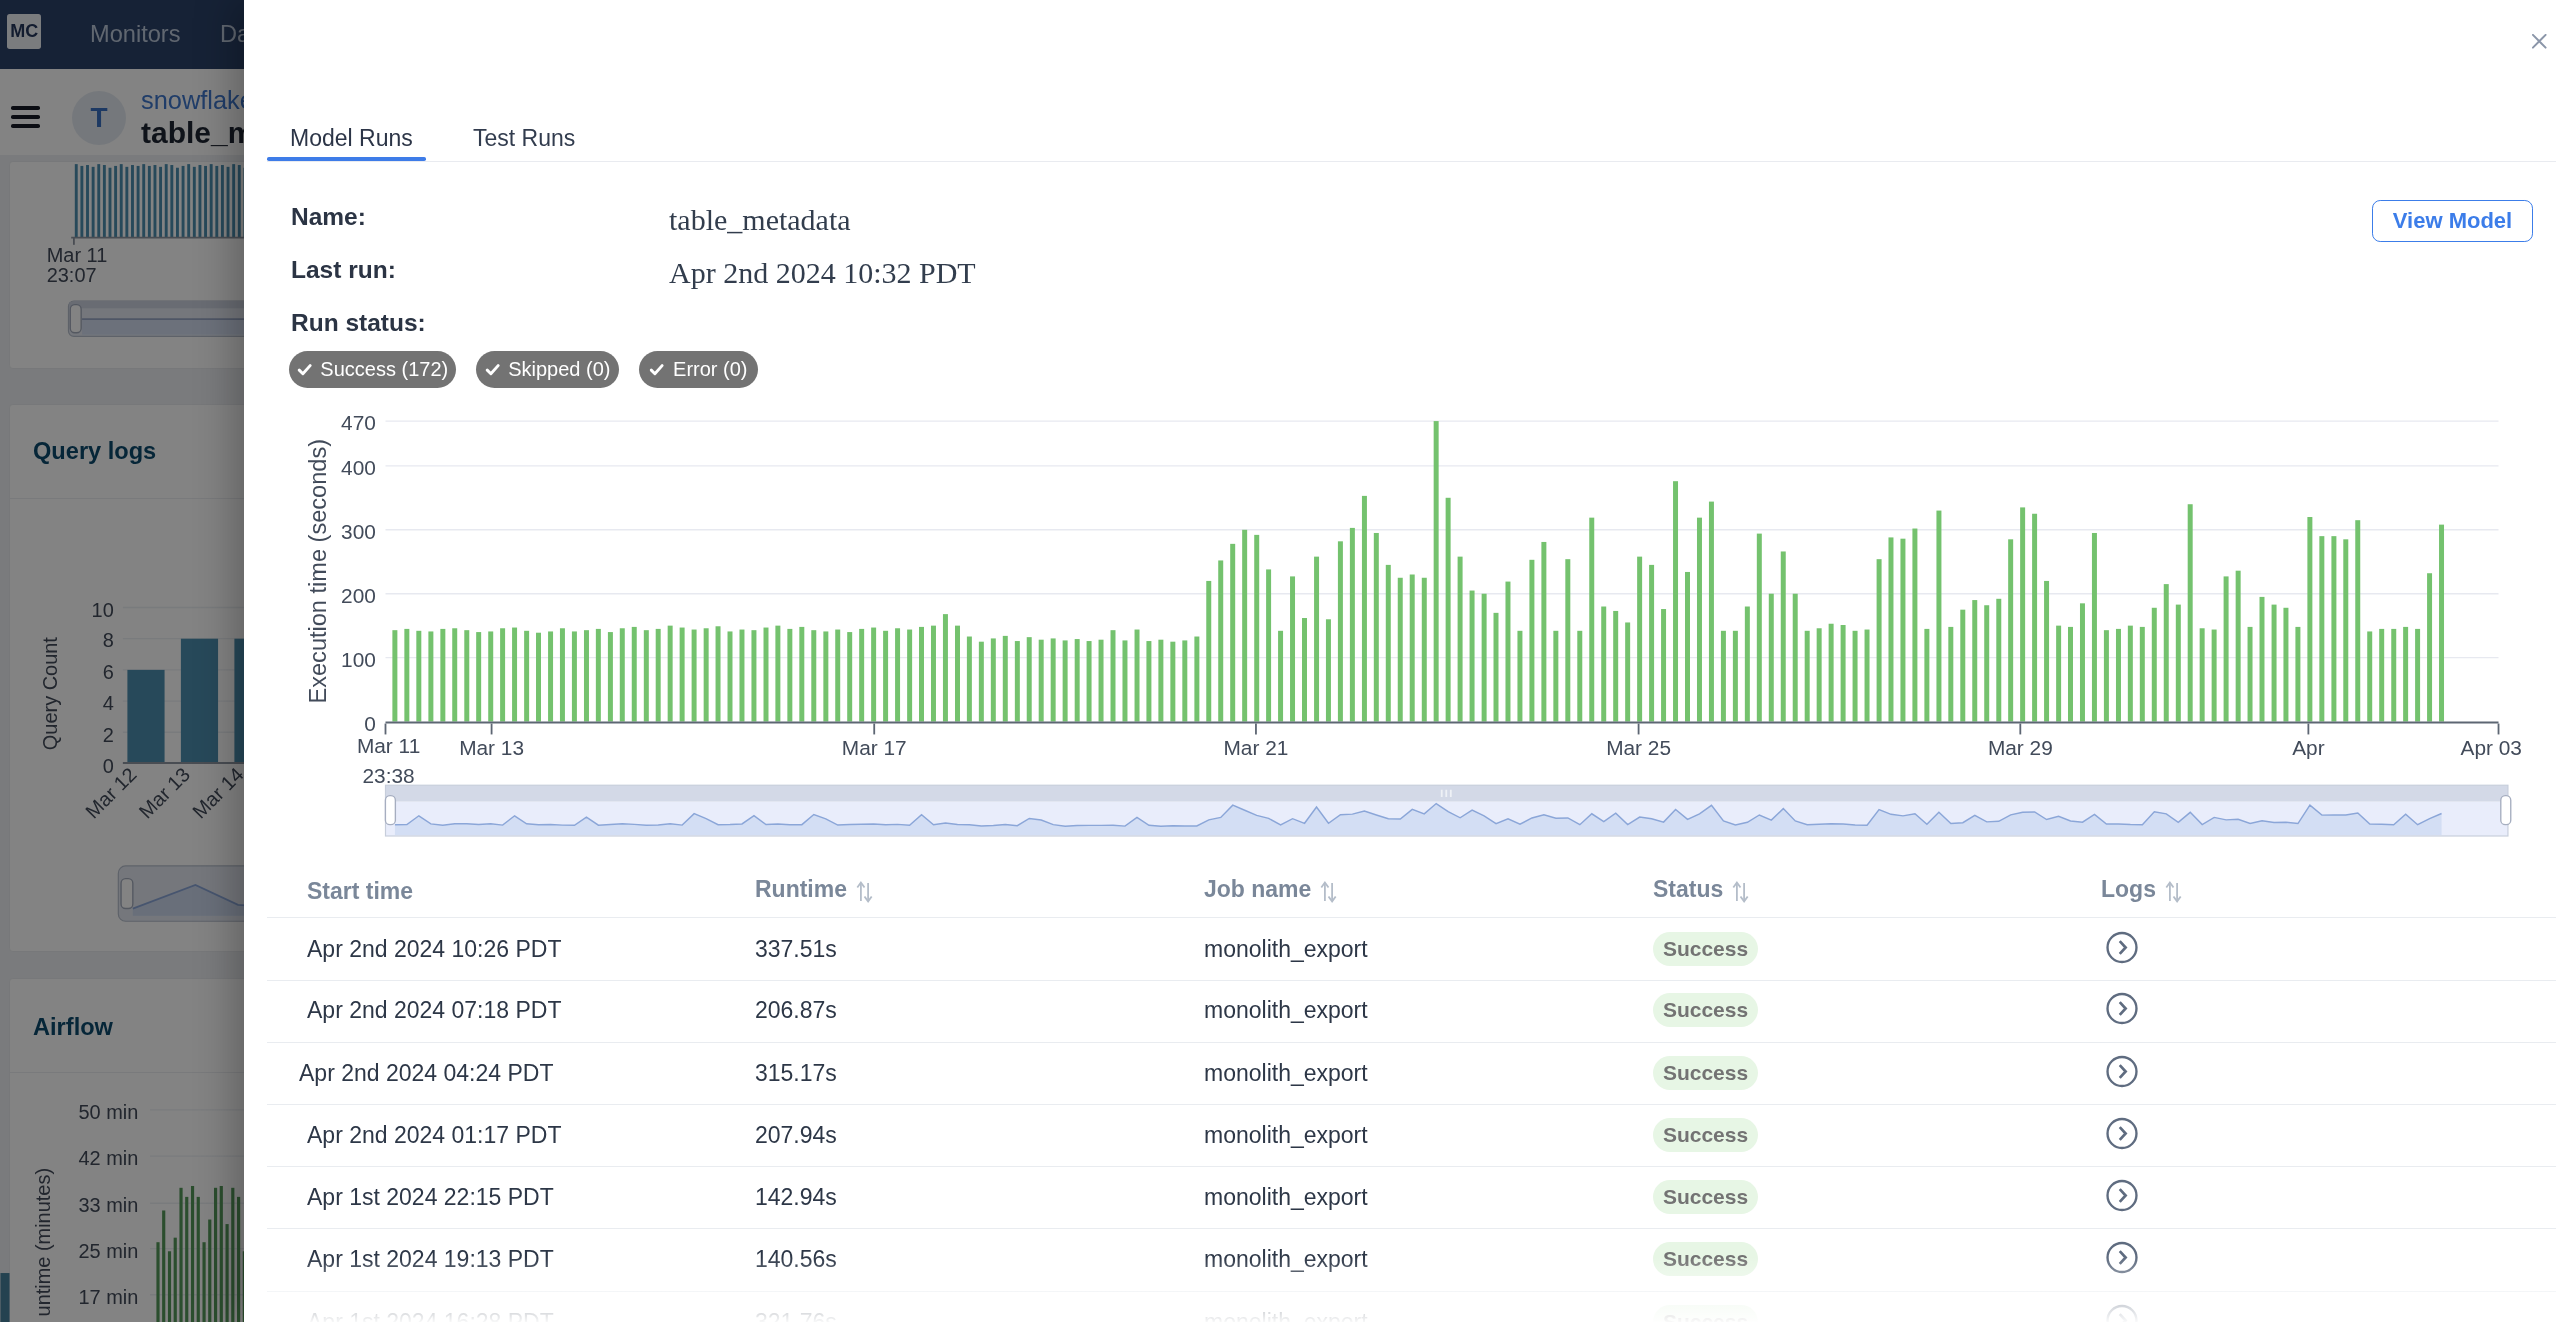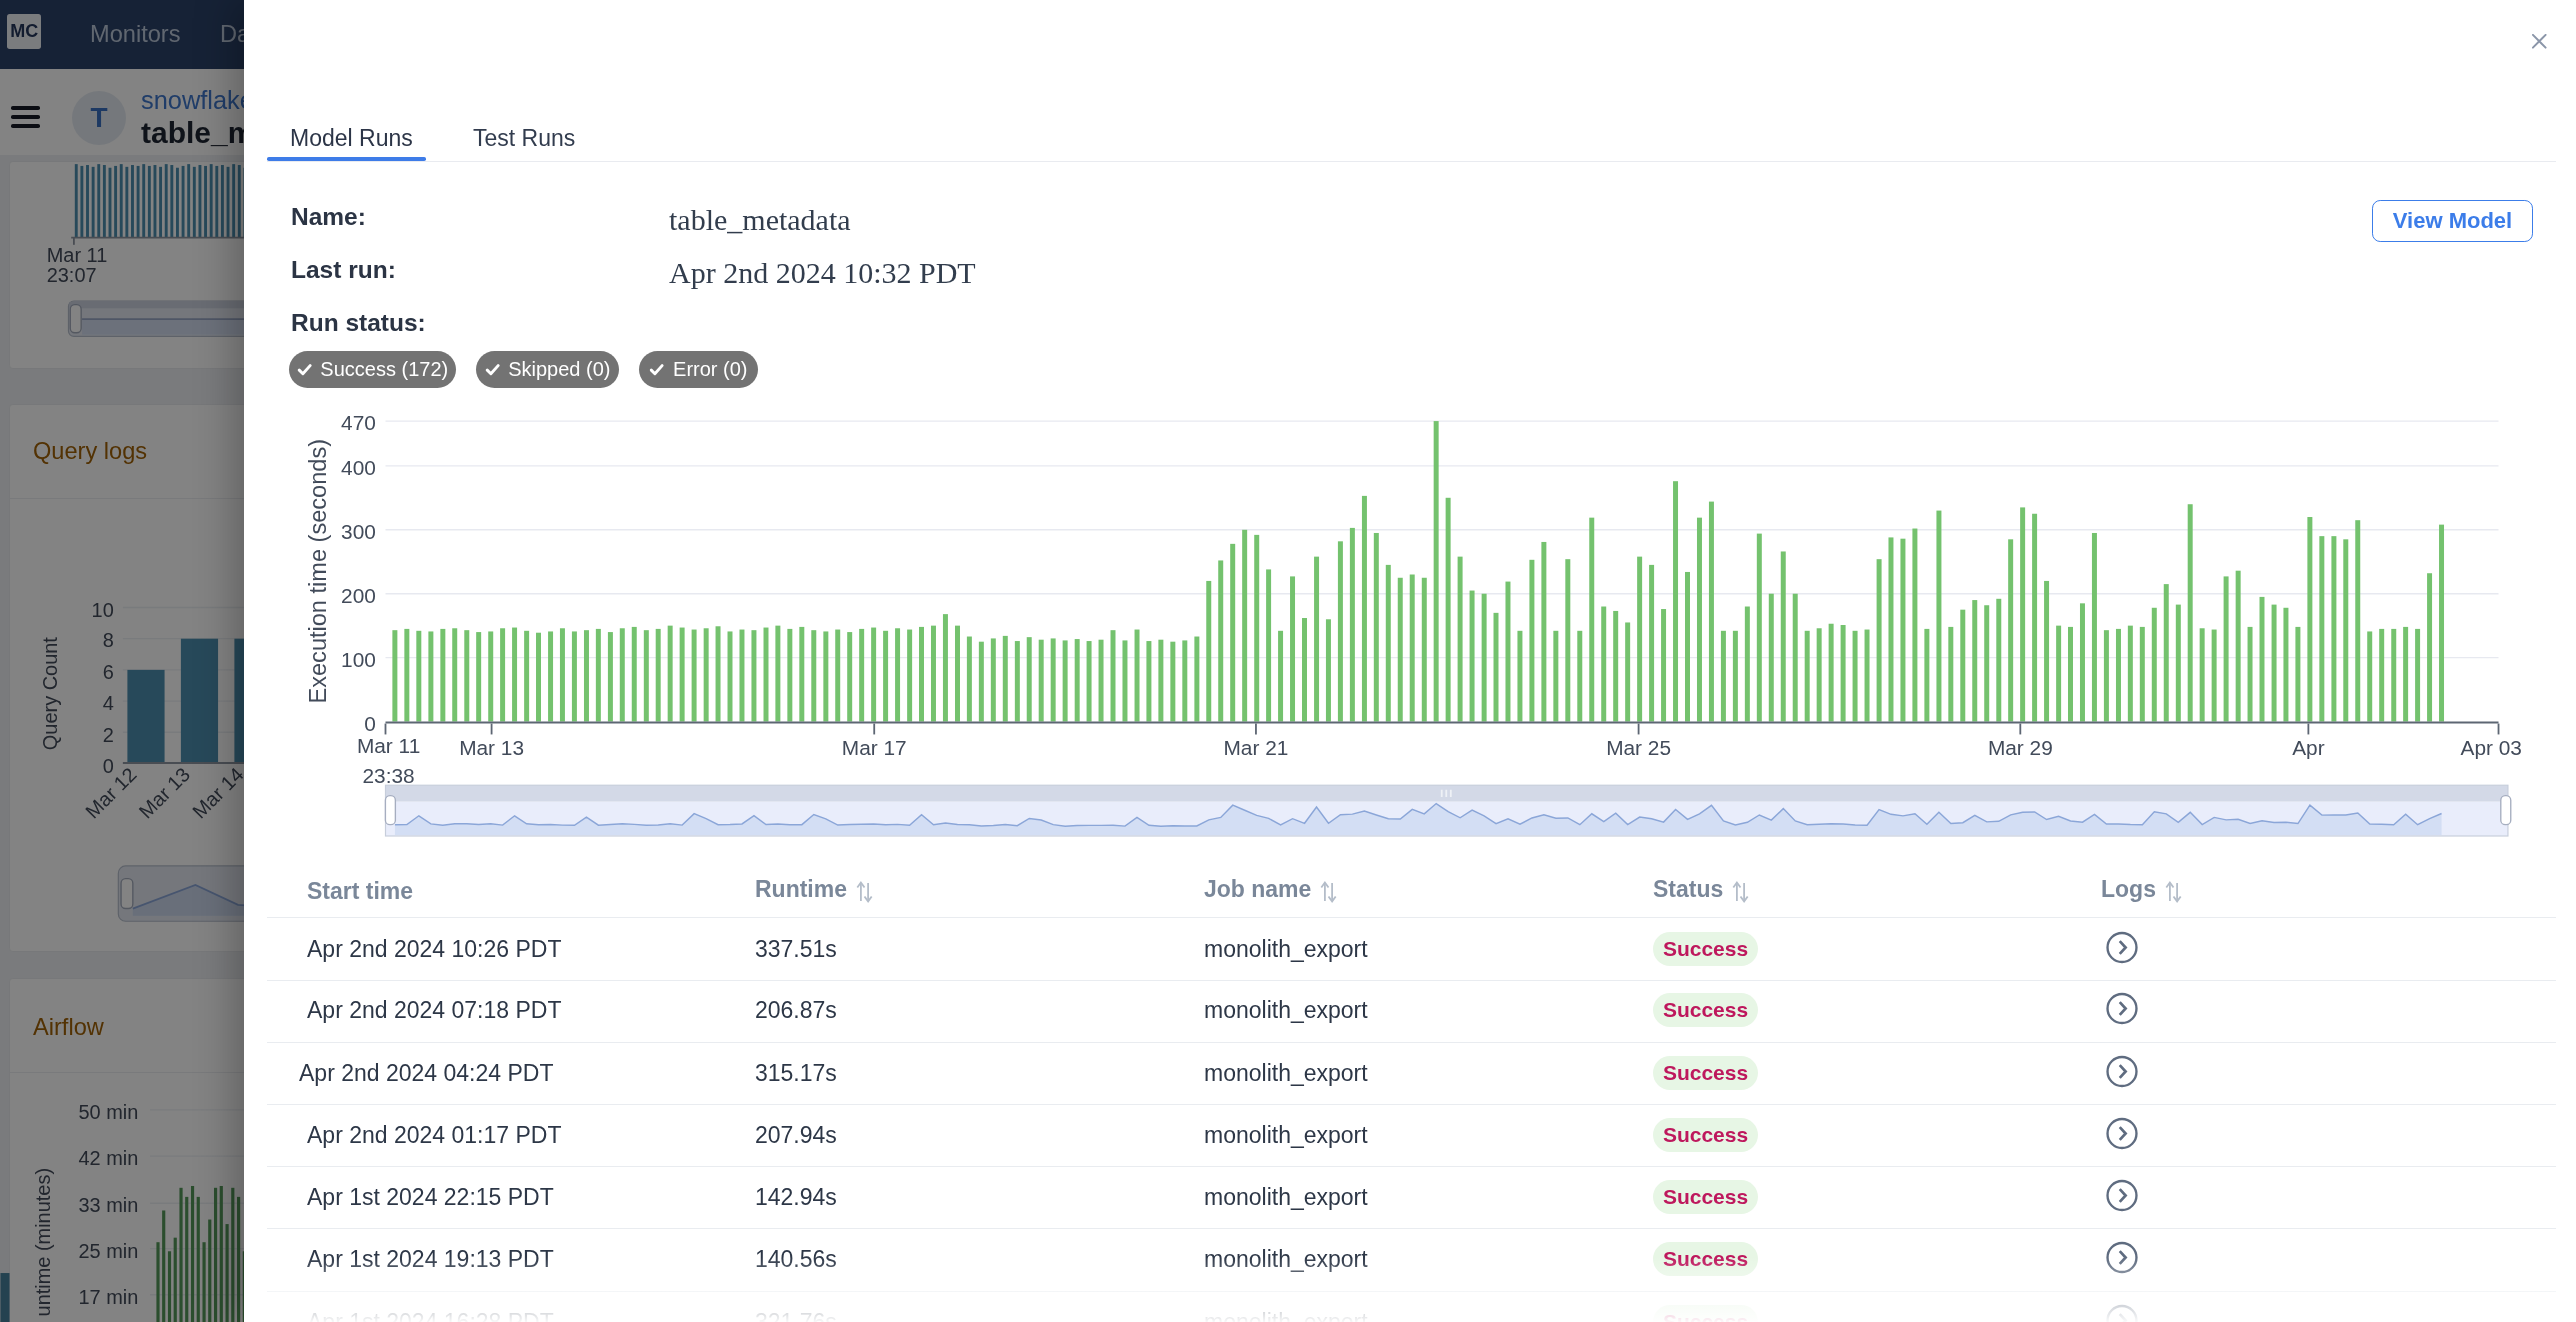--- a/index.html
+++ b/index.html
@@ -8,42 +8,42 @@
 #bgpage { position:absolute; inset:0; }
 #navbar { position:absolute; left:0; top:0; width:100%; height:69px; background:#2c4269; }
 #mclogo { position:absolute; left:7.3px; top:13.6px; width:34px; height:35px; background:#eef1f5; border-radius:2.7px; color:#24375c; font-weight:700; font-size:18px; display:flex; align-items:center; justify-content:center; }
 .navitem { position:absolute; top:0; height:69px; line-height:69px; color:#bcc8da; font-size:23.6px; font-weight:400; }
 #toolbar { position:absolute; left:0; top:69px; width:100%; height:86px; background:#ffffff; }
 .hline2 { position:absolute; left:11px; width:29px; height:3.6px; background:#161b26; border-radius:1.8px; }
 #avatar { position:absolute; left:72px; top:91px; width:54px; height:54px; border-radius:50%; background:#e4eaf2; color:#3a70c0; font-size:28px; font-weight:600; display:flex; align-items:center; justify-content:center; }
 #bc1 { position:absolute; left:141px; top:86px; font-size:25.4px; color:#3f77cc; }
 #bc2 { position:absolute; left:141px; top:116px; font-size:30px; font-weight:600; color:#1f2633; }
 .card { position:absolute; background:#fff; border:0.9px solid #e7e9ed; border-radius:3.6px; }
-.ctitle { position:absolute; left:23px; font-size:23.6px; font-weight:400; color:#a16207; }
+.ctitle { position:absolute; left:23px; font-size:23.6px; font-weight:700; color:#0c4a6e; }
 .cdivider { position:absolute; left:0; width:100%; height:1.4px; background:#eceef2; }
 
 #overlay { position:absolute; inset:0; background:rgba(0,0,0,0.485); }
 #modal { position:absolute; left:244px; top:0; width:2332px; height:1322px; background:#fff; box-shadow:-11px 0 36px rgba(0,0,0,0.25); }
 #mhead { position:absolute; left:0; top:0; width:100%; height:88px; background:#f5f6f9; }
 #mtitle { position:absolute; left:24.5px; top:0; height:80px; line-height:80px; font-size:25.4px; font-weight:500; color:#333c4b; }
 #mclose { position:absolute; left:2288px; top:34px; }
 .tabtxt { position:absolute; top:125px; font-size:23px; color:#2c3547; }
 #inkbar { position:absolute; left:23px; top:157px; width:159px; height:3.6px; background:#3e7ce8; border-radius:1.8px; }
 #tabline { position:absolute; left:23px; top:161px; width:2289px; height:1.4px; background:#e9ebf0; }
 .flabel { position:absolute; left:47px; font-size:24.5px; font-weight:600; color:#2b3444; }
 .fvalue { position:absolute; left:425px; font-size:30px; color:#323d4d;font-family:Liberation Serif, serif; }
 .pill { position:absolute; height:37px; border-radius:20px; background:#737373; color:#fff; font-size:20px; display:flex; align-items:center; justify-content:center; white-space:nowrap; }
 #viewmodel { position:absolute; left:2128px; top:200px; width:161px; height:42px; border:1.8px solid #3c7de9; border-radius:8.2px; color:#3c7de9; font-size:22px; font-weight:600; display:flex; align-items:center; justify-content:center; background:#fff; }
 #chartsvg { position:absolute; left:0; top:0; }
 .axt { font-family:"Liberation Sans",sans-serif; font-size:23px; fill:#424b5a; }
 .th { position:absolute; transform:translateY(-50%); font-size:23px; font-weight:600; color:#7a8799; white-space:nowrap; }
 .sic { vertical-align:-8.2px; margin-left:3.6px; }
 .td { position:absolute; transform:translateY(-50%); font-size:23px; color:#2d3747; white-space:nowrap; }
 .hline { position:absolute; left:23px; width:2289px; height:1.4px; background:#e9ecf0; }
-.spill { position:absolute; transform:translateY(-50%); width:105px; height:34px; border-radius:17px; background:#e7f6e5; color:#be185d; font-size:21px; font-weight:600; display:flex; align-items:center; justify-content:center; }
+.spill { position:absolute; transform:translateY(-50%); width:105px; height:34px; border-radius:17px; background:#e7f6e5; color:#737373; font-size:21px; font-weight:600; display:flex; align-items:center; justify-content:center; }
 .licon { position:absolute; transform:translateY(-50%); }
 #fade { position:absolute; left:0; bottom:0; width:100%; height:65px; background:linear-gradient(rgba(255,255,255,0), rgba(255,255,255,0.96)); }
 </style>
 </head>
 <body>
 <div id="bgpage">
   <div id="navbar">
     <div id="mclogo">MC</div>
     <div class="navitem" style="left:90px">Monitors</div>
     <div class="navitem" style="left:220px">Data</div>

